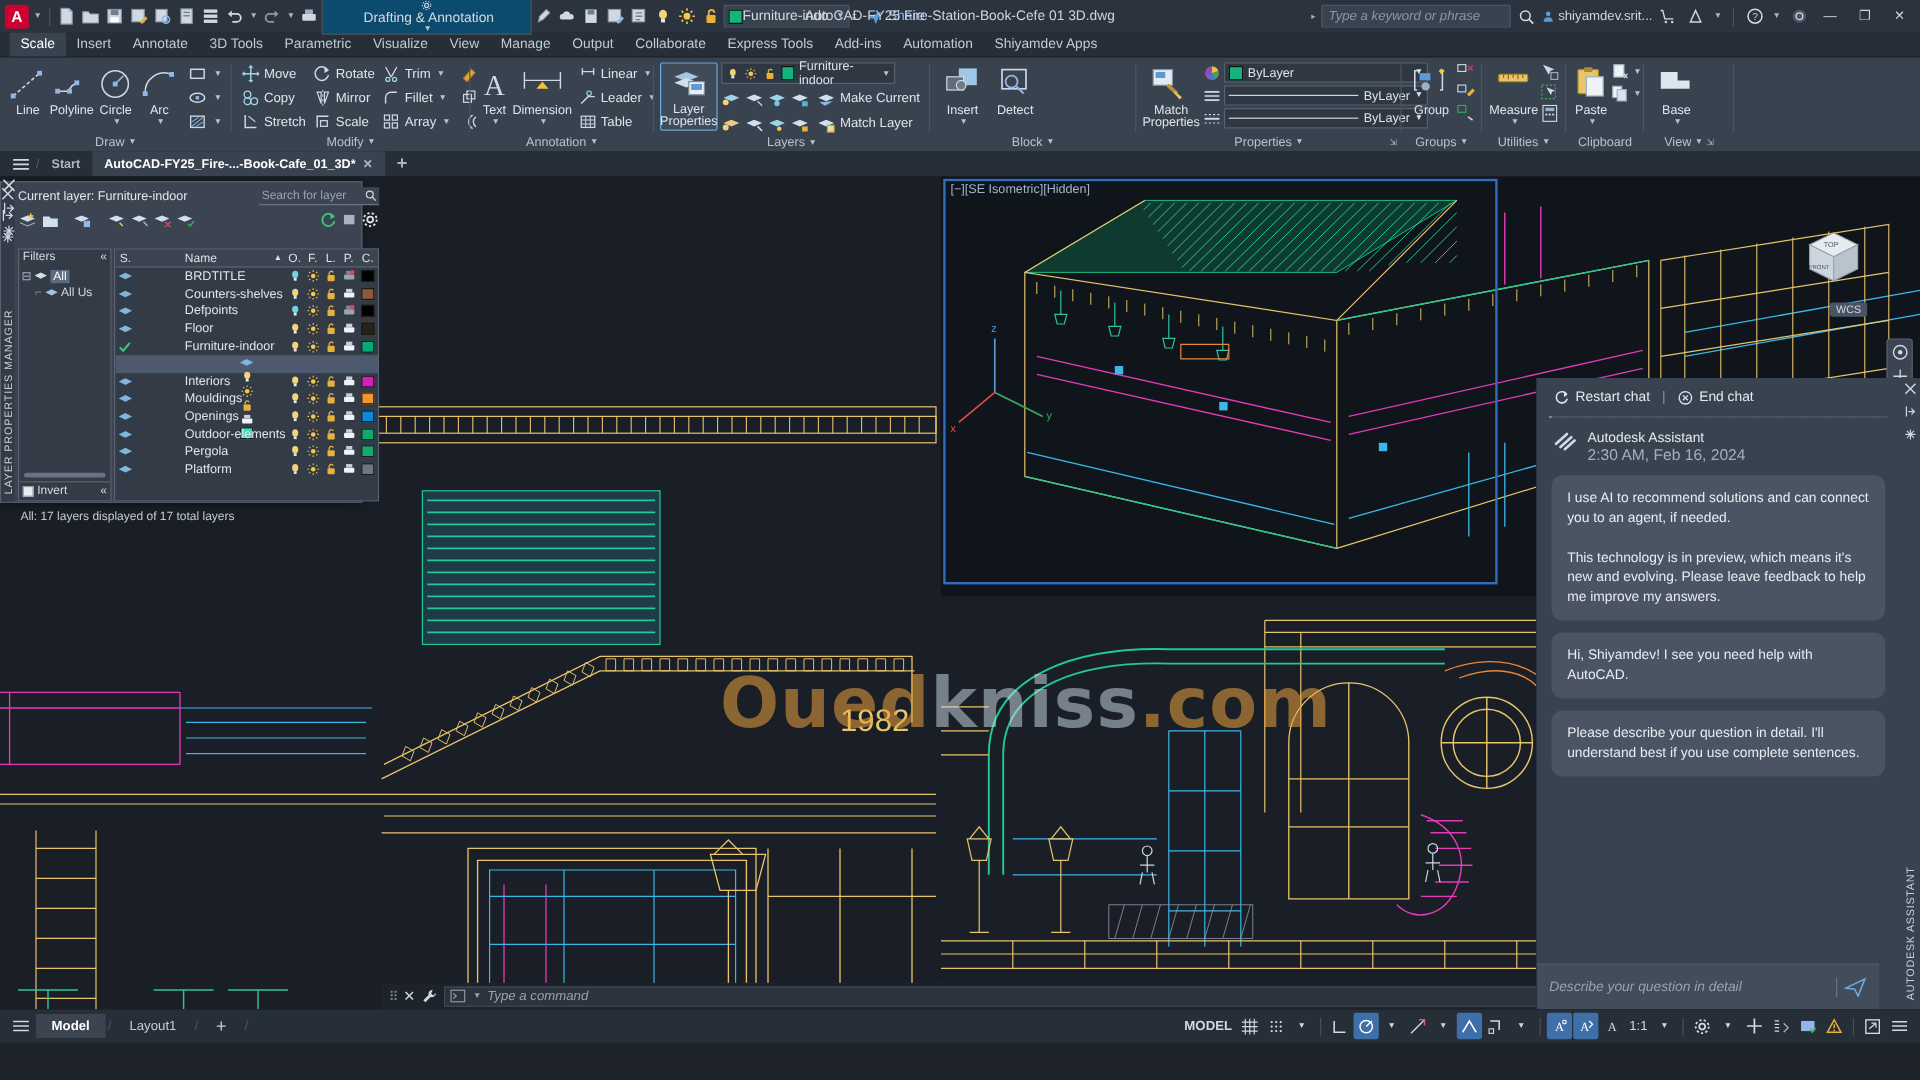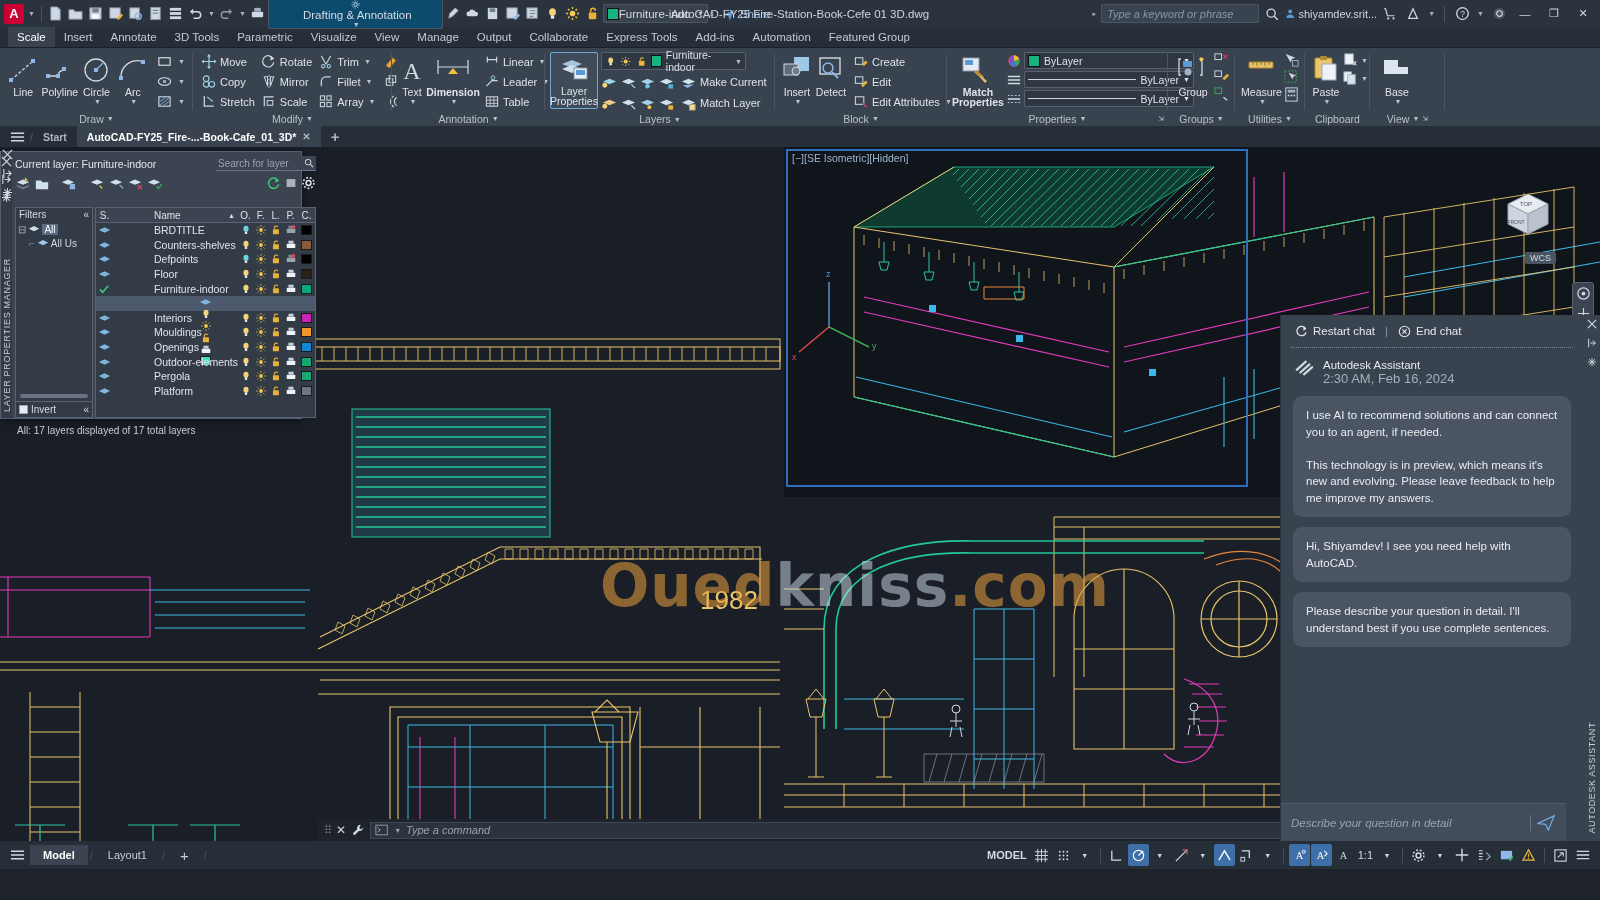--- a/index.html
+++ b/index.html
@@ -38,21 +38,21 @@
   
   .ribbon{ height:78px;background:#39434f;display:flex;align-items:stretch;position:relative; }
   .panel{ display:flex;flex-direction:column;position:relative;padding:2px 3px 0 3px; }
   .panel:after{ content:"";position:absolute;right:0;top:6px;bottom:16px;width:1px;background:#4b5563; }
   .panel-body{ flex:1;display:flex;align-items:flex-start;padding:2px 2px 0 2px; }
   .panel-title{ height:15px;font-size:10.5px;color:#b9c1cb;display:flex;align-items:center;justify-content:center;gap:3px;}
   .panel-title .tri{font-size:7px;}
 
   .bigbtn{ width:44px;display:flex;flex-direction:column;align-items:center;gap:1px;cursor:pointer;padding:2px 0;border-radius:2px;}
   .bigbtn .lbl{font-size:10.5px;color:#dfe4ea;text-align:center;line-height:10px;}
-  .bigbtn.wide{width:52px;font-weight:bold;}
+  .bigbtn.wide{width:52px;}
   .bigbtn.framed{ border:1px solid #6ea8d8; background:#3f4b59; }
 
   .smallrow{ display:flex;align-items:center;gap:3px;height:19px;padding:0 3px;cursor:pointer;border-radius:2px;}
   .smallrow .lbl{font-size:11px;color:#dfe4ea;white-space:nowrap;}
   .col{display:flex;flex-direction:column;gap:1px;}
   .dd{font-size:7px;color:#b9c1cb;margin-left:2px;}
 
   .propcombo{ display:flex;align-items:center;gap:4px;background:#2e3742;border:1px solid #56606e;
     height:17px;width:170px;padding:0 3px;font-size:10.5px;color:#dfe4ea;border-radius:1px;}
   .propcombo .arrow{margin-left:auto;font-size:7px;}
@@ -372,21 +372,21 @@
   <div class="rtab">3D Tools</div>
   <div class="rtab">Parametric</div>
   <div class="rtab">Visualize</div>
   <div class="rtab">View</div>
   <div class="rtab">Manage</div>
   <div class="rtab">Output</div>
   <div class="rtab">Collaborate</div>
   <div class="rtab">Express Tools</div>
   <div class="rtab">Add-ins</div>
   <div class="rtab">Automation</div>
-  <div class="rtab">Featured Group</div>
+  <div class="rtab">Shiyamdev Apps</div>
 </div>
 
 <div class="ribbon">
 
   <div class="panel" style="width:193px">
     <div class="panel-body">
       <div class="bigbtn">
         <svg width="34" height="32" viewBox="0 0 34 32">
             <path d="M5 26L27 7" stroke="#cfd8e3" stroke-width="1.3" stroke-dasharray="3 2"></path>
             <rect x="3" y="24" width="4" height="4" fill="#8fb8e8"></rect>
@@ -703,44 +703,20 @@
         <span class="lbl">Insert</span>
         <span class="dd">▼</span>
       </div>
       <div class="bigbtn">
         <svg width="34" height="32" viewBox="0 0 34 32">
             <rect x="6" y="4" width="20" height="16" fill="none" stroke="#cfd8e3" stroke-width="1.4"></rect>
             <circle cx="14" cy="14" r="5" fill="none" stroke="#8fb8e8" stroke-width="1.5"></circle>
             <path d="M18 18l6 6" stroke="#8fb8e8" stroke-width="1.8"></path>
           </svg>
         <span class="lbl">Detect</span>
-      </div>
-      <div class="col" style="margin-left:2px">
-        <div class="smallrow">
-          <svg width="16" height="15" viewBox="0 0 16 16">
-              <rect x="2" y="4" width="8" height="7" fill="none" stroke="#cfd8e3" stroke-width="1.1"></rect>
-              <path d="M9 11l4-4 2 2-4 4z" fill="#e8b23a"></path>
-            </svg>
-          <span class="lbl">Create</span>
-        </div>
-        <div class="smallrow">
-          <svg width="16" height="15" viewBox="0 0 16 16">
-              <rect x="2" y="3" width="8" height="7" fill="none" stroke="#cfd8e3" stroke-width="1.1"></rect>
-              <path d="M8 12l5-5 2 2-5 5z" fill="#e8b23a"></path>
-            </svg>
-          <span class="lbl">Edit</span>
-        </div>
-        <div class="smallrow">
-          <svg width="16" height="15" viewBox="0 0 16 16">
-              <rect x="2" y="3" width="9" height="8" fill="none" stroke="#cfd8e3" stroke-width="1.1"></rect>
-              <path d="M10 10l4 4" stroke="#c43b5b" stroke-width="1.8"></path>
-            </svg>
-          <span class="lbl">Edit Attributes</span>
-          <span class="dd">▼</span>
-        </div>
       </div>
     </div>
     <div class="panel-title">
       <span>Block</span>
         <span class="tri">▼</span>
     </div>
   </div>
 
   <div class="panel" style="width:221px">
     <div class="panel-body">

